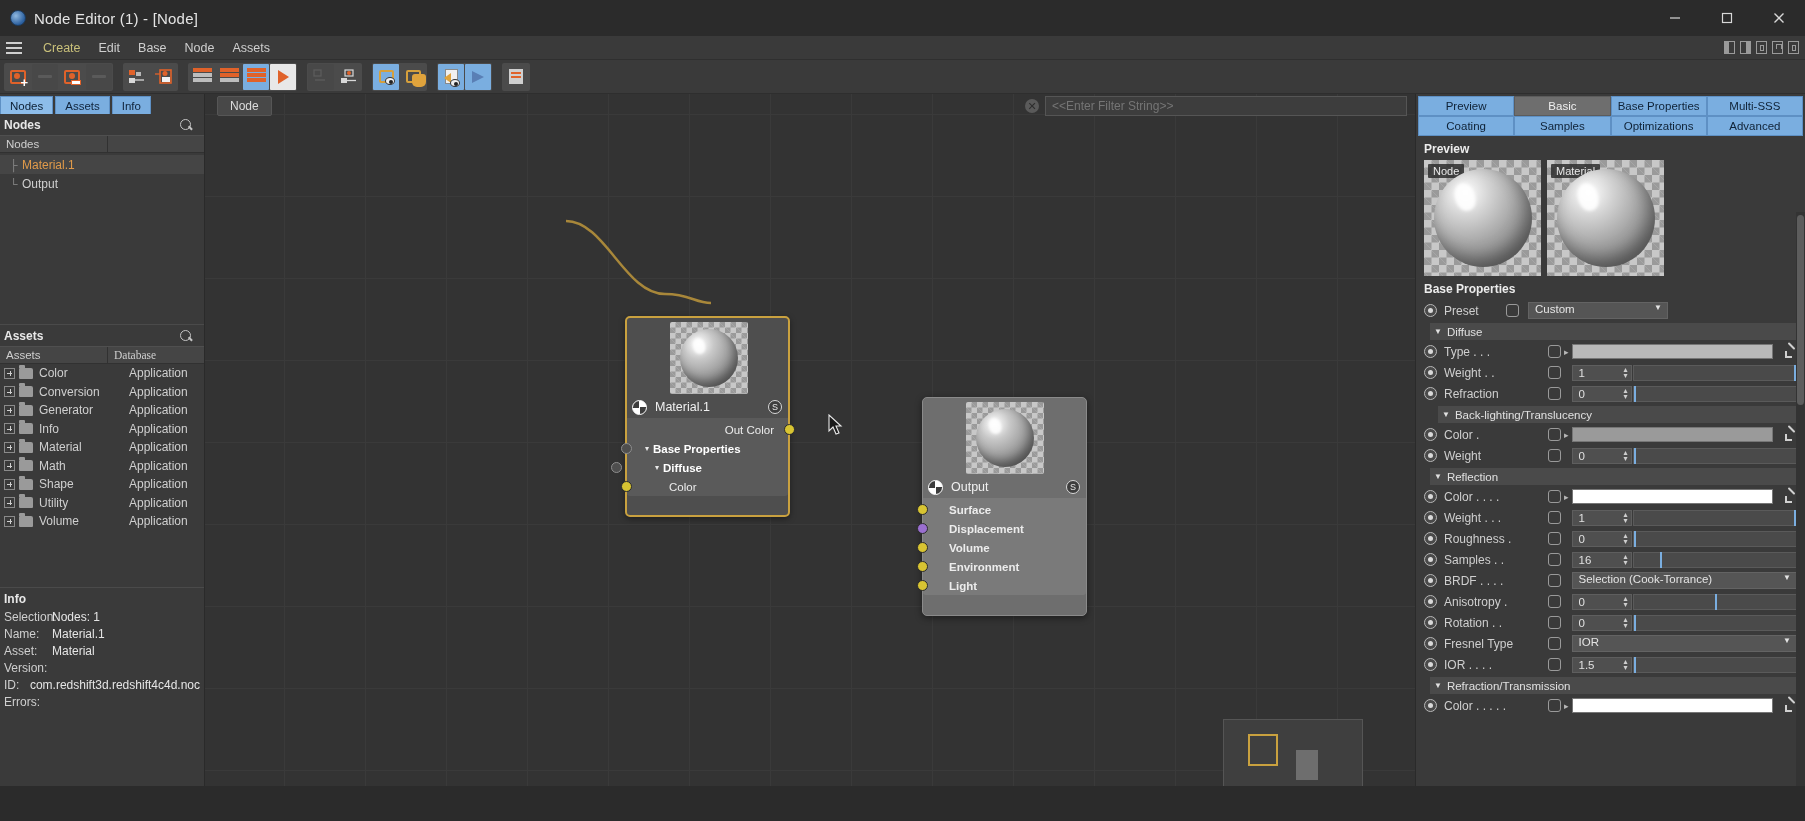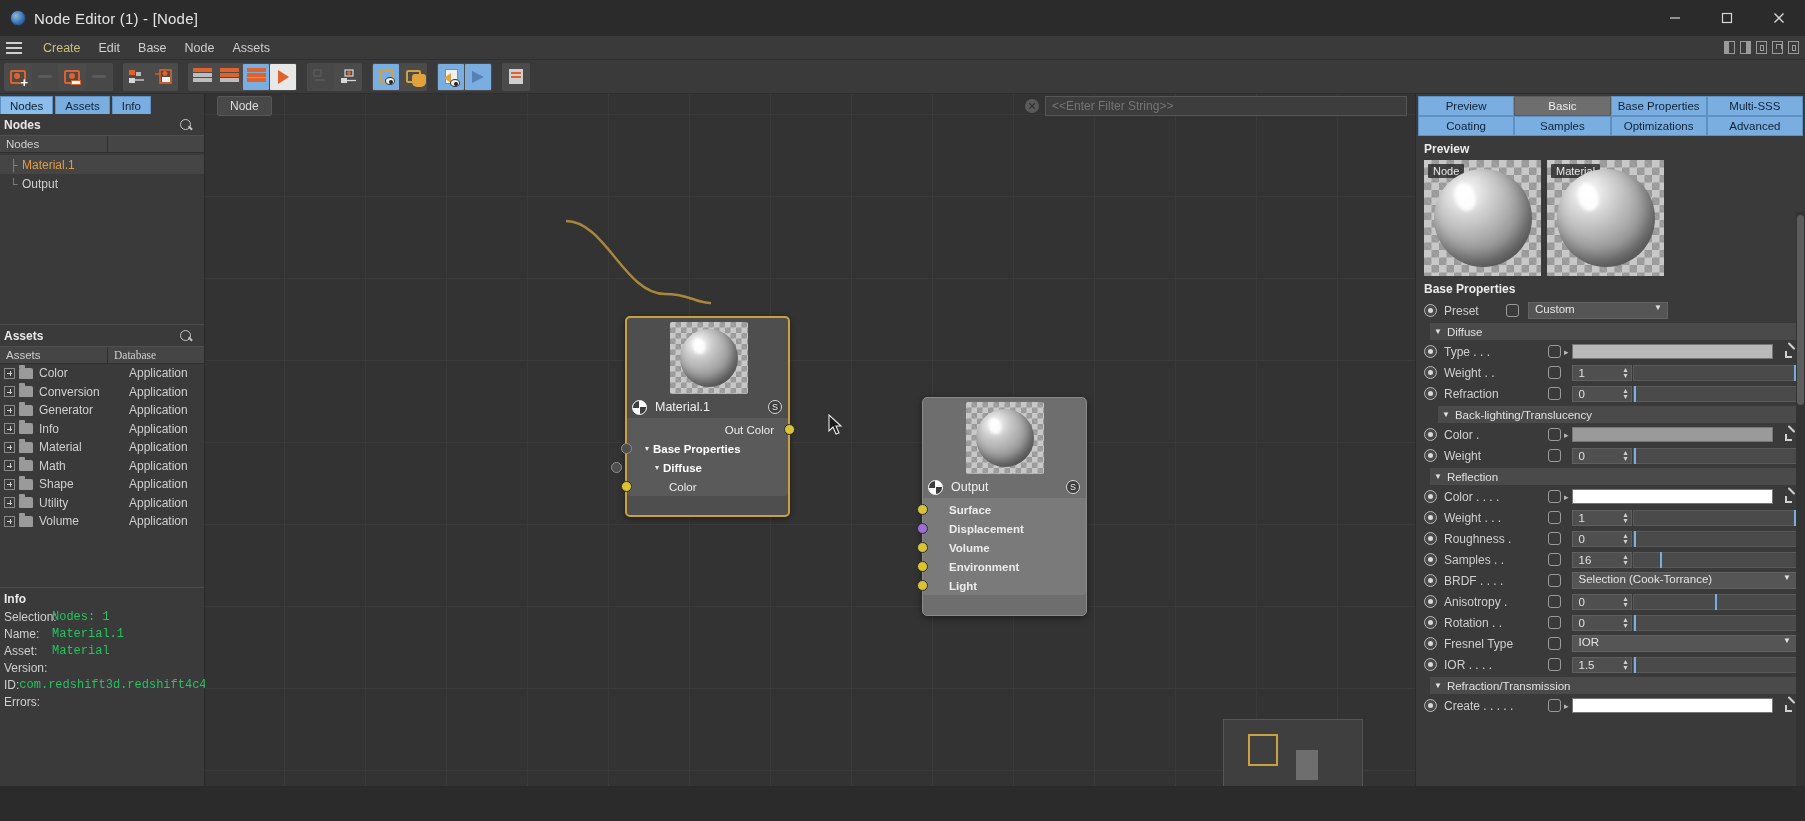--- a/index.html
+++ b/index.html
@@ -137,21 +137,21 @@
     content:''; position:absolute; left:0; top:-3px; width:6px; height:3px;
     background:#9a9a9a; border-radius:1px 1px 0 0;
   }
   .asset-name { width: 90px; color: #cfcfcf; }
   .asset-db { color: #cfcfcf; }
   .section-split { height: 1px; background: #4a4a4a; }
 
   .info-block { padding: 0 4px; }
   .info-row { display: flex; font-size: 12px; height: 17px; align-items: center; }
   .info-key { width: 48px; color: #cfcfcf; }
-  .info-val { color: #22c55e; font-family: Liberation Mono, monospace; }
+  .info-val { color: #e5e5e5; }
 
   
   .graph { flex: 1; position: relative; background: #333333; overflow: hidden; }
   .graph-grid {
     position: absolute; inset: 0;
     background-image:
       linear-gradient(to right, #3a3a3a 1px, transparent 1px),
       linear-gradient(to bottom, #3a3a3a 1px, transparent 1px);
     background-size: 81px 82px;
     background-position: -2px 20px;
@@ -947,21 +947,21 @@
             <span class="slider">
               <span class="knob" style="left:0"></span>
             </span>
           </div>
           <div class="group-bar">
             <span class="caret">▼</span>
             <span>Refraction/Transmission</span>
           </div>
           <div class="prop-row">
             <span class="radio"></span>
-            <span class="plabel">Create . . . . .</span>
+            <span class="plabel">Color . . . . .</span>
             <span class="sqbtn"></span>
             <span class="chev">▸</span>
             <span class="swatch" style="background:#ffffff;flex:1;margin-right:4px"></span>
             <span class="pick"></span>
             <span style="width:6px"></span>
           </div>
         </div>
 
       <div class="rc-scrollbar">
         <div class="thumb"></div>

